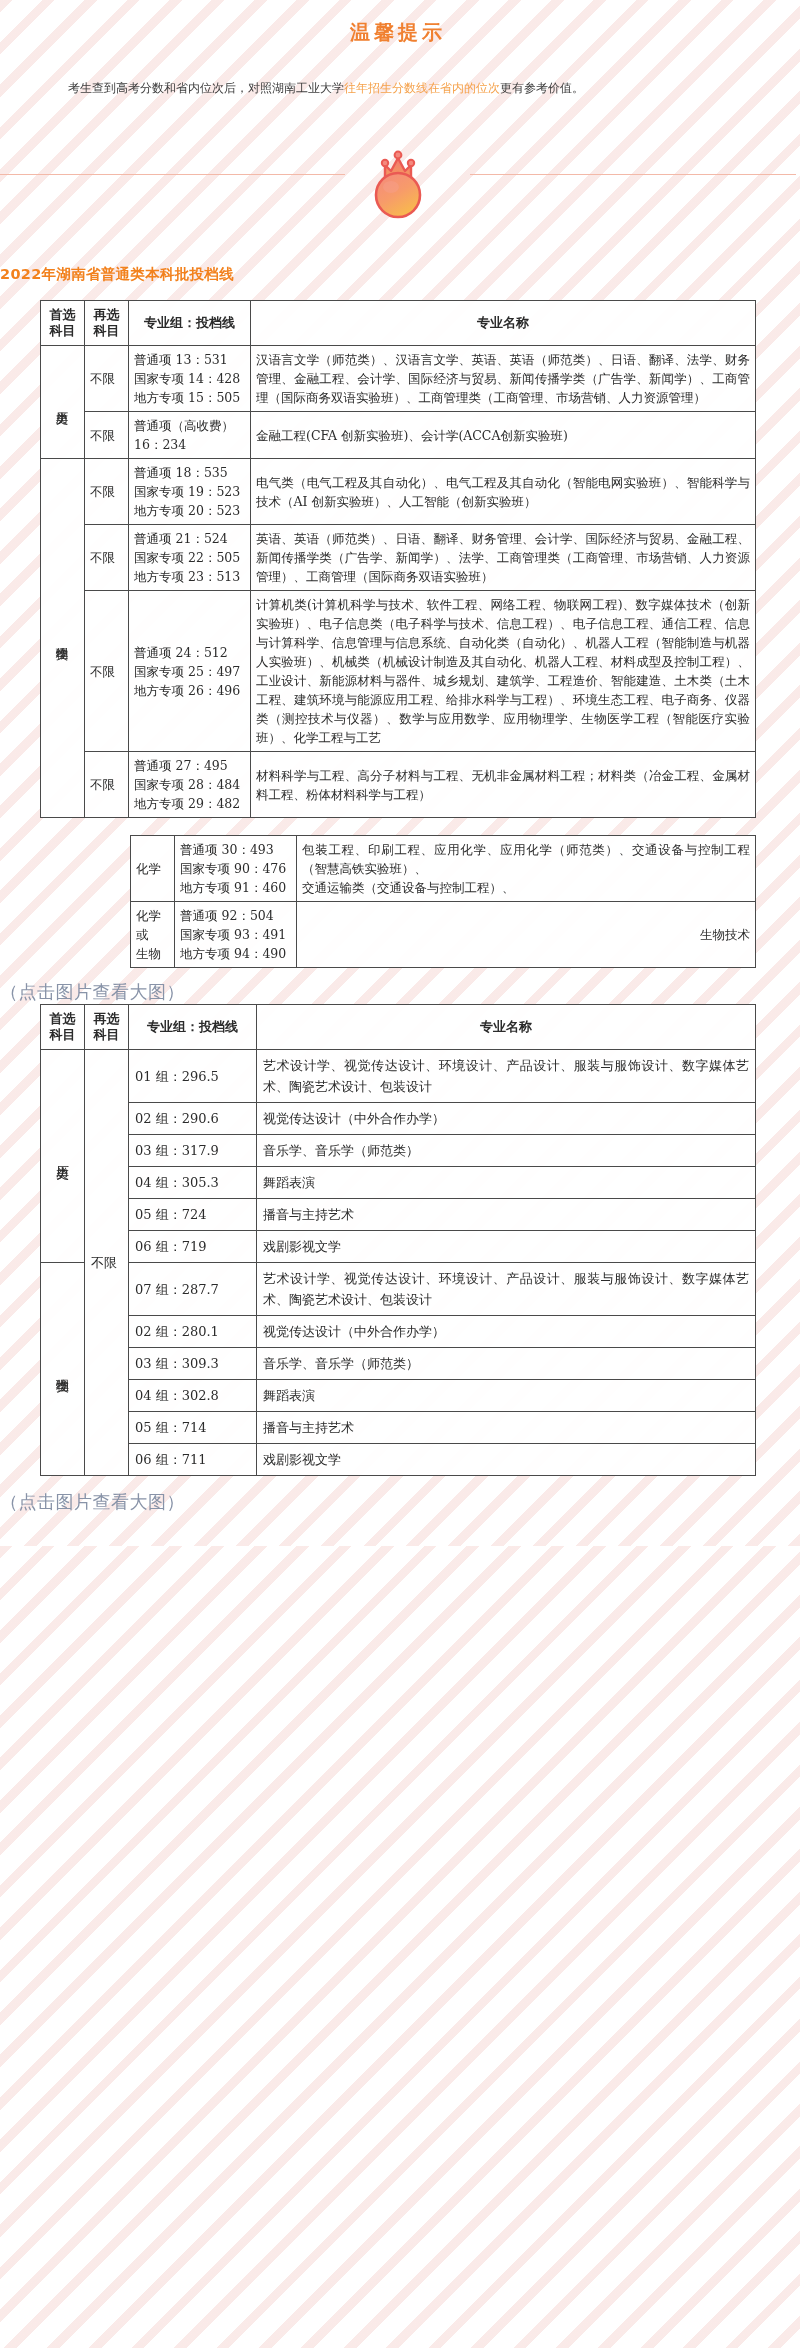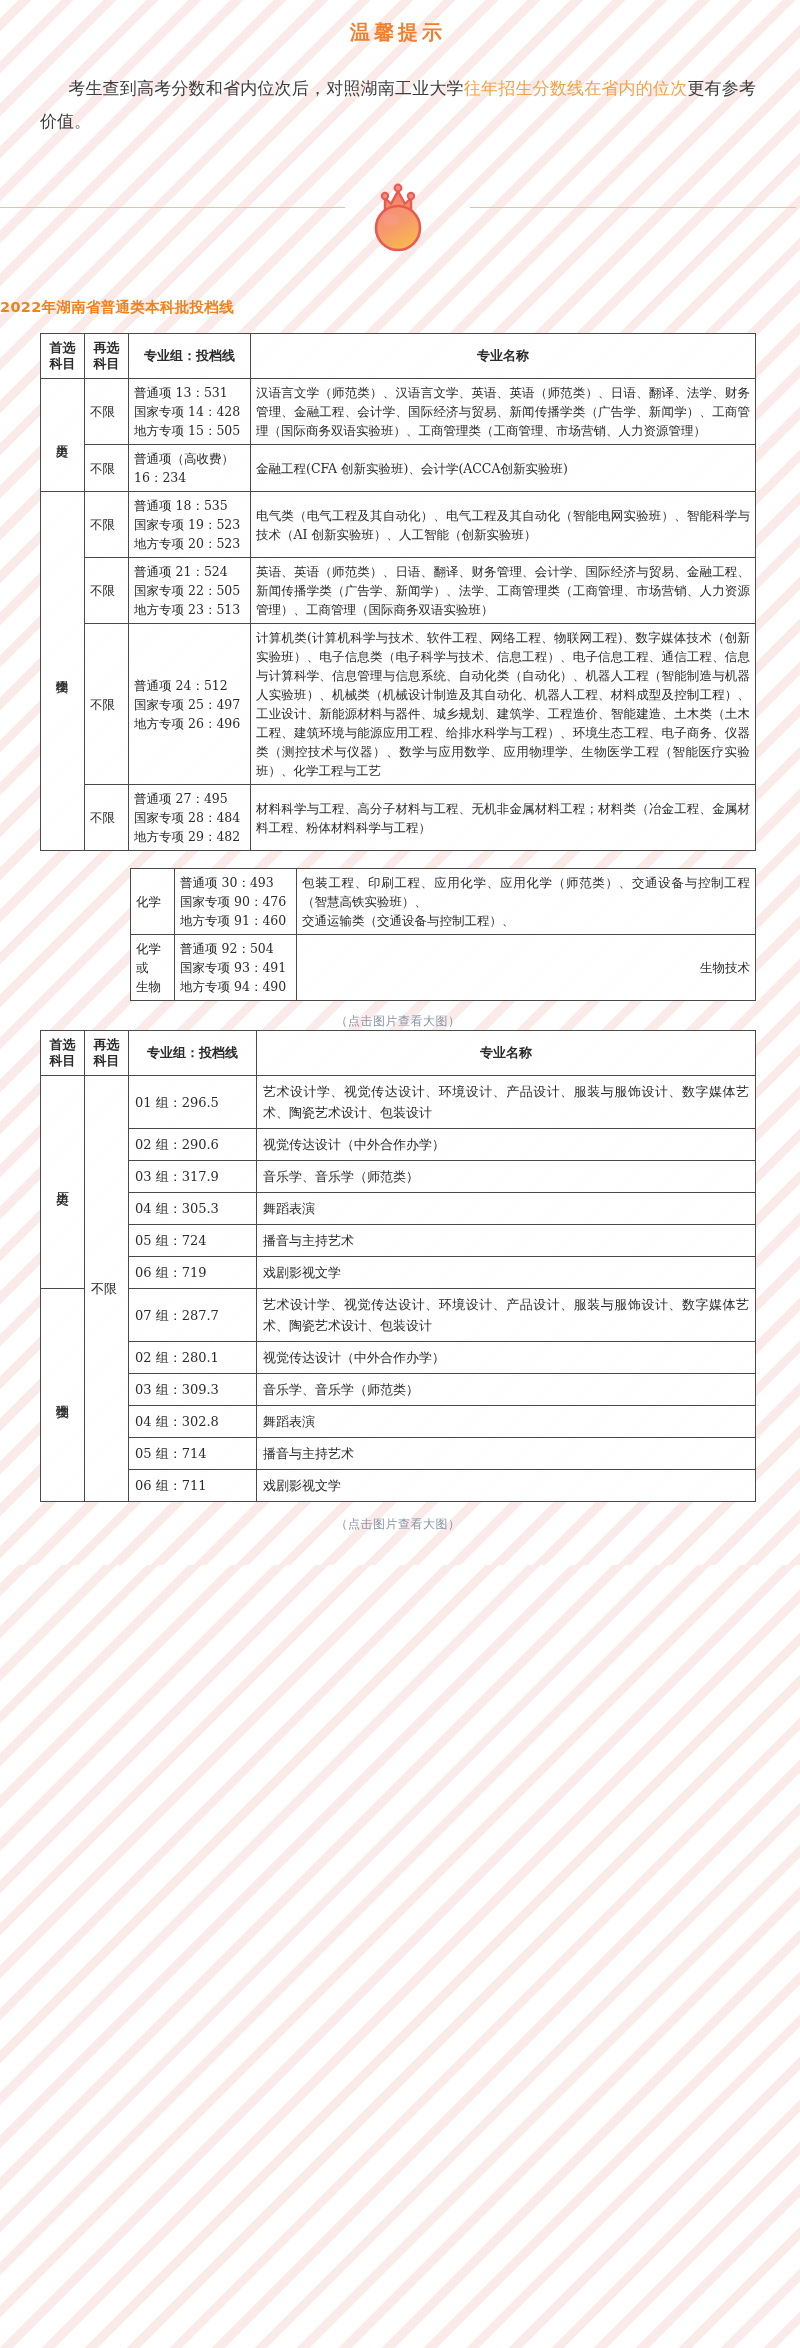--- a/index.html
+++ b/index.html
@@ -21,21 +21,21 @@
   .tip-title{
     text-align:center;
     color:#f08030;
     font-weight:bold;
     font-size:20px;
     letter-spacing:4px;
     padding-top:19px;
     font-family:"DejaVu Sans",sans-serif;
   }
   .tip-body{
-    font-size:17px;
+    font-size:12px;
     line-height:33px;
     color:#3d3d3d;
     padding:26px 40px 0 40px;
     text-align:justify;
     font-family:Liberation Sans, sans-serif;
   }
   .tip-body .hl{color:#f5a14a;}
   .tip-indent{display:inline-block;width:28px;}
 
   
@@ -111,23 +111,22 @@
   td.ctr{text-align:left;}
   td.grp{white-space:pre-line;line-height:21px;font-size:12.5px;}
   td.nm{text-align:justify;line-height:20.5px;margin-top:16px;}
   td.nm.ctr{text-align:right;}
 
   
   table.arts td{font-size:13px;line-height:21px;padding:5px 6px;}
   table.arts .c-grp{width:128px;}
 
   .caption{
-    text-align:center;
     color:#8893a8;
-    font-size:12px;
+    font-size:18px;
     font-family:Liberation Serif, serif;
     padding:12px 0 0 0;
     letter-spacing:.5px;
   }
   .caption.last{padding-top:14px;padding-bottom:22px;}
   .tail{height:10px;}
 </style>
 </head>
 <body>
 

